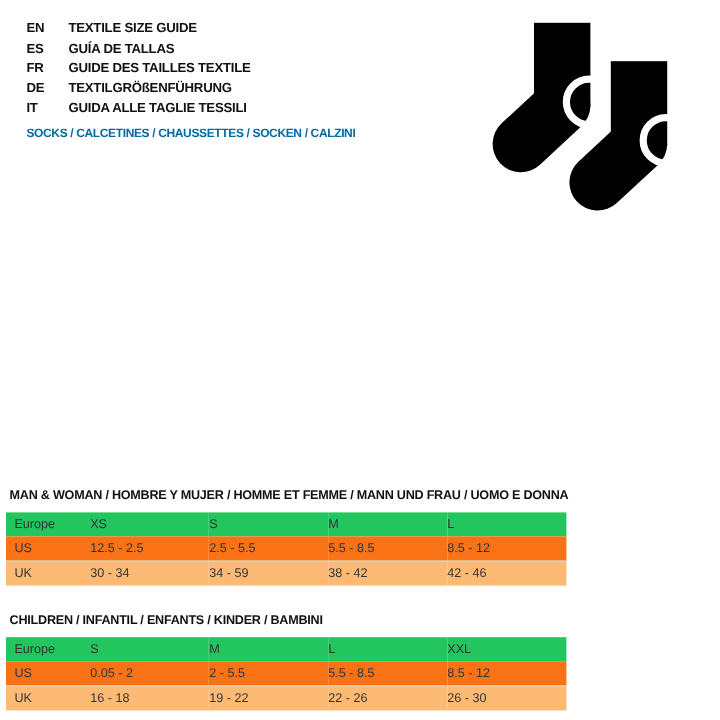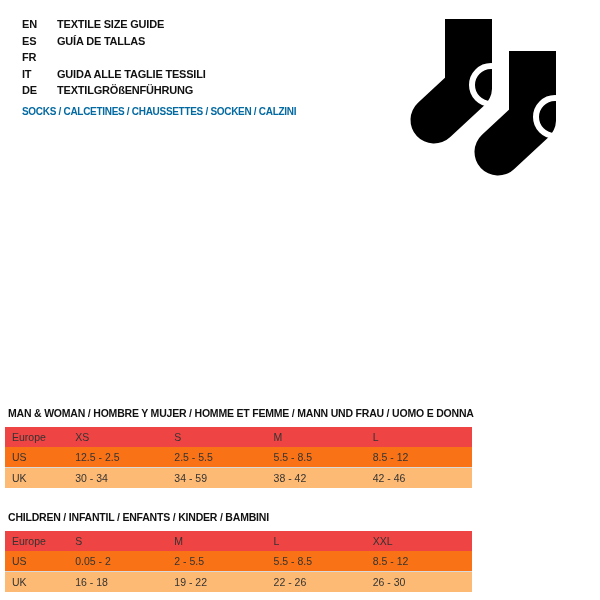--- a/index.html
+++ b/index.html
@@ -20,21 +20,21 @@
   
   .size-section{position:absolute;left:5px;width:467px;}
   .s1{top:407px;}
   .s2{top:511px;}
   .size-title{font-weight:bold;font-size:10.5px;letter-spacing:-0.2px;
               margin:0 0 0 3px;color:#111;white-space:nowrap;}
   table.size-table{border-collapse:collapse;table-layout:fixed;width:467px;
                    margin-top:8px;font-size:10.5px;color:#333;}
   table.size-table th, table.size-table td{height:20px;padding:0;font-weight:normal;
                    text-align:left;vertical-align:middle;}
-  table.size-table thead tr{background:#ef4444;}
+  table.size-table thead tr{background:#22c55e;}
   table.size-table tr.row-us{background:#f97316;border-bottom:1px solid #d9d9d9;}
   table.size-table tr.row-uk{background:#fdba74;}
   .cell-region{text-align:left !important;padding-left:7px !important;}
   col.c-region{width:70px;}
   col.c-size{width:99px;}
 </style>
 </head>
 <body>
 
 <div class="page">
@@ -43,28 +43,29 @@
     <div class="lang-row">
       <span class="lang-code">EN</span>
       <span class="lang-label">TEXTILE SIZE GUIDE</span>
     </div>
     <div class="lang-row">
       <span class="lang-code">ES</span>
       <span class="lang-label">GUÍA DE TALLAS</span>
     </div>
     <div class="lang-row">
       <span class="lang-code">FR</span>
+      <span class="lang-label">GUIDE DES TAILLES TEXTILE</span>
+    </div>
+    <div class="lang-row">
+      <span class="lang-code">DE</span>
+      <span class="lang-label">TEXTILGRÖßENFÜHRUNG</span>
     </div>
     <div class="lang-row">
       <span class="lang-code">IT</span>
       <span class="lang-label">GUIDA ALLE TAGLIE TESSILI</span>
-    </div>
-    <div class="lang-row">
-      <span class="lang-code">DE</span>
-      <span class="lang-label">TEXTILGRÖßENFÜHRUNG</span>
     </div>
   </div>
 
   <div class="category">SOCKS / CALCETINES / CHAUSSETTES / SOCKEN / CALZINI</div>
 
   <svg class="socks" viewBox="0 0 180 180" xmlns="http://www.w3.org/2000/svg" aria-hidden="true">
 
     <g>
       <rect x="45" y="14" width="47" height="70" fill="#000"></rect>
       <line x1="68.5" y1="83" x2="34" y2="115" stroke="#000" stroke-width="47" stroke-linecap="round"></line>

